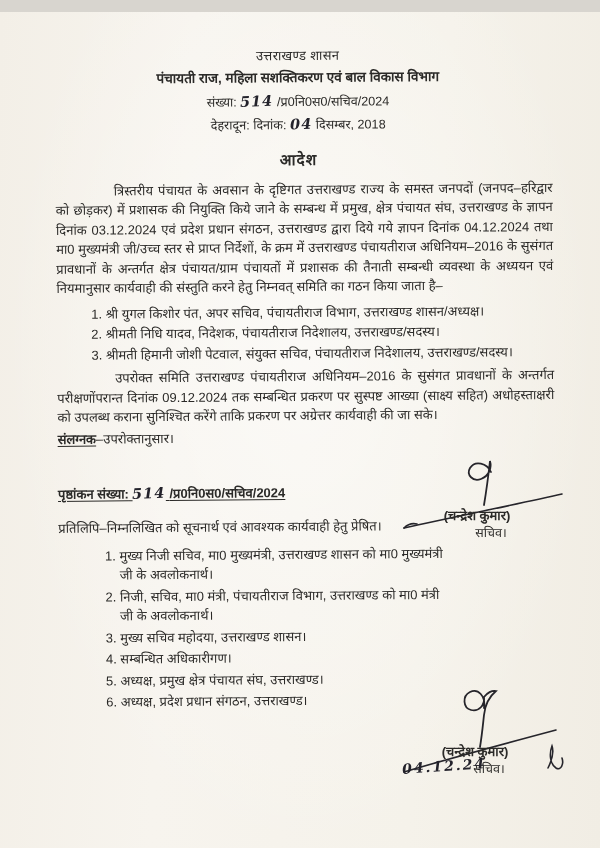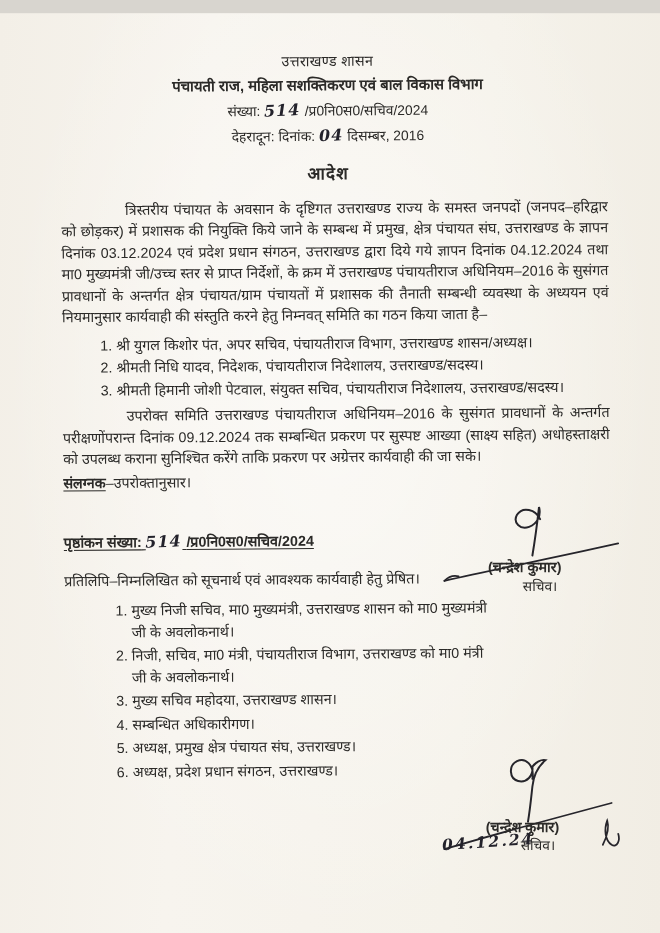--- a/index.html
+++ b/index.html
@@ -72,21 +72,21 @@
 
     <div class="center hdr-num">
       <span>संख्या:</span>
       <span class="hand">514</span>
       <span>/प्र0नि0स0/सचिव/2024</span>
     </div>
 
     <div class="center hdr-date">
       <span>देहरादून: दिनांक:</span>
       <span class="hand">04</span>
-      <span>दिसम्बर, 2016</span>
+      <span>दिसम्बर, 2018</span>
     </div>
 
     <div class="center order-title">आदेश</div>
 
     <p class="bodytext para">त्रिस्तरीय पंचायत के अवसान के दृष्टिगत उत्तराखण्ड राज्य के समस्त जनपदों (जनपद–हरिद्वार को छोड़कर) में प्रशासक की नियुक्ति किये जाने के सम्बन्ध में प्रमुख, क्षेत्र पंचायत संघ, उत्तराखण्ड के ज्ञापन दिनांक 03.12.2024 एवं प्रदेश प्रधान संगठन, उत्तराखण्ड द्वारा दिये गये ज्ञापन दिनांक 04.12.2024 तथा मा0 मुख्यमंत्री जी/उच्च स्तर से प्राप्त निर्देशों, के क्रम में उत्तराखण्ड पंचायतीराज अधिनियम–2016 के सुसंगत प्रावधानों के अन्तर्गत क्षेत्र पंचायत/ग्राम पंचायतों में प्रशासक की तैनाती सम्बन्धी व्यवस्था के अध्ययन एवं नियमानुसार कार्यवाही की संस्तुति करने हेतु निम्नवत् समिति का गठन किया जाता है–</p>
 
     <ol class="committee">
       <li>श्री युगल किशोर पंत, अपर सचिव, पंचायतीराज विभाग, उत्तराखण्ड शासन/अध्यक्ष।</li>
       <li>श्रीमती निधि यादव, निदेशक, पंचायतीराज निदेशालय, उत्तराखण्ड/सदस्य।</li>
       <li>श्रीमती हिमानी जोशी पेटवाल, संयुक्त सचिव, पंचायतीराज निदेशालय, उत्तराखण्ड/सदस्य।</li>

